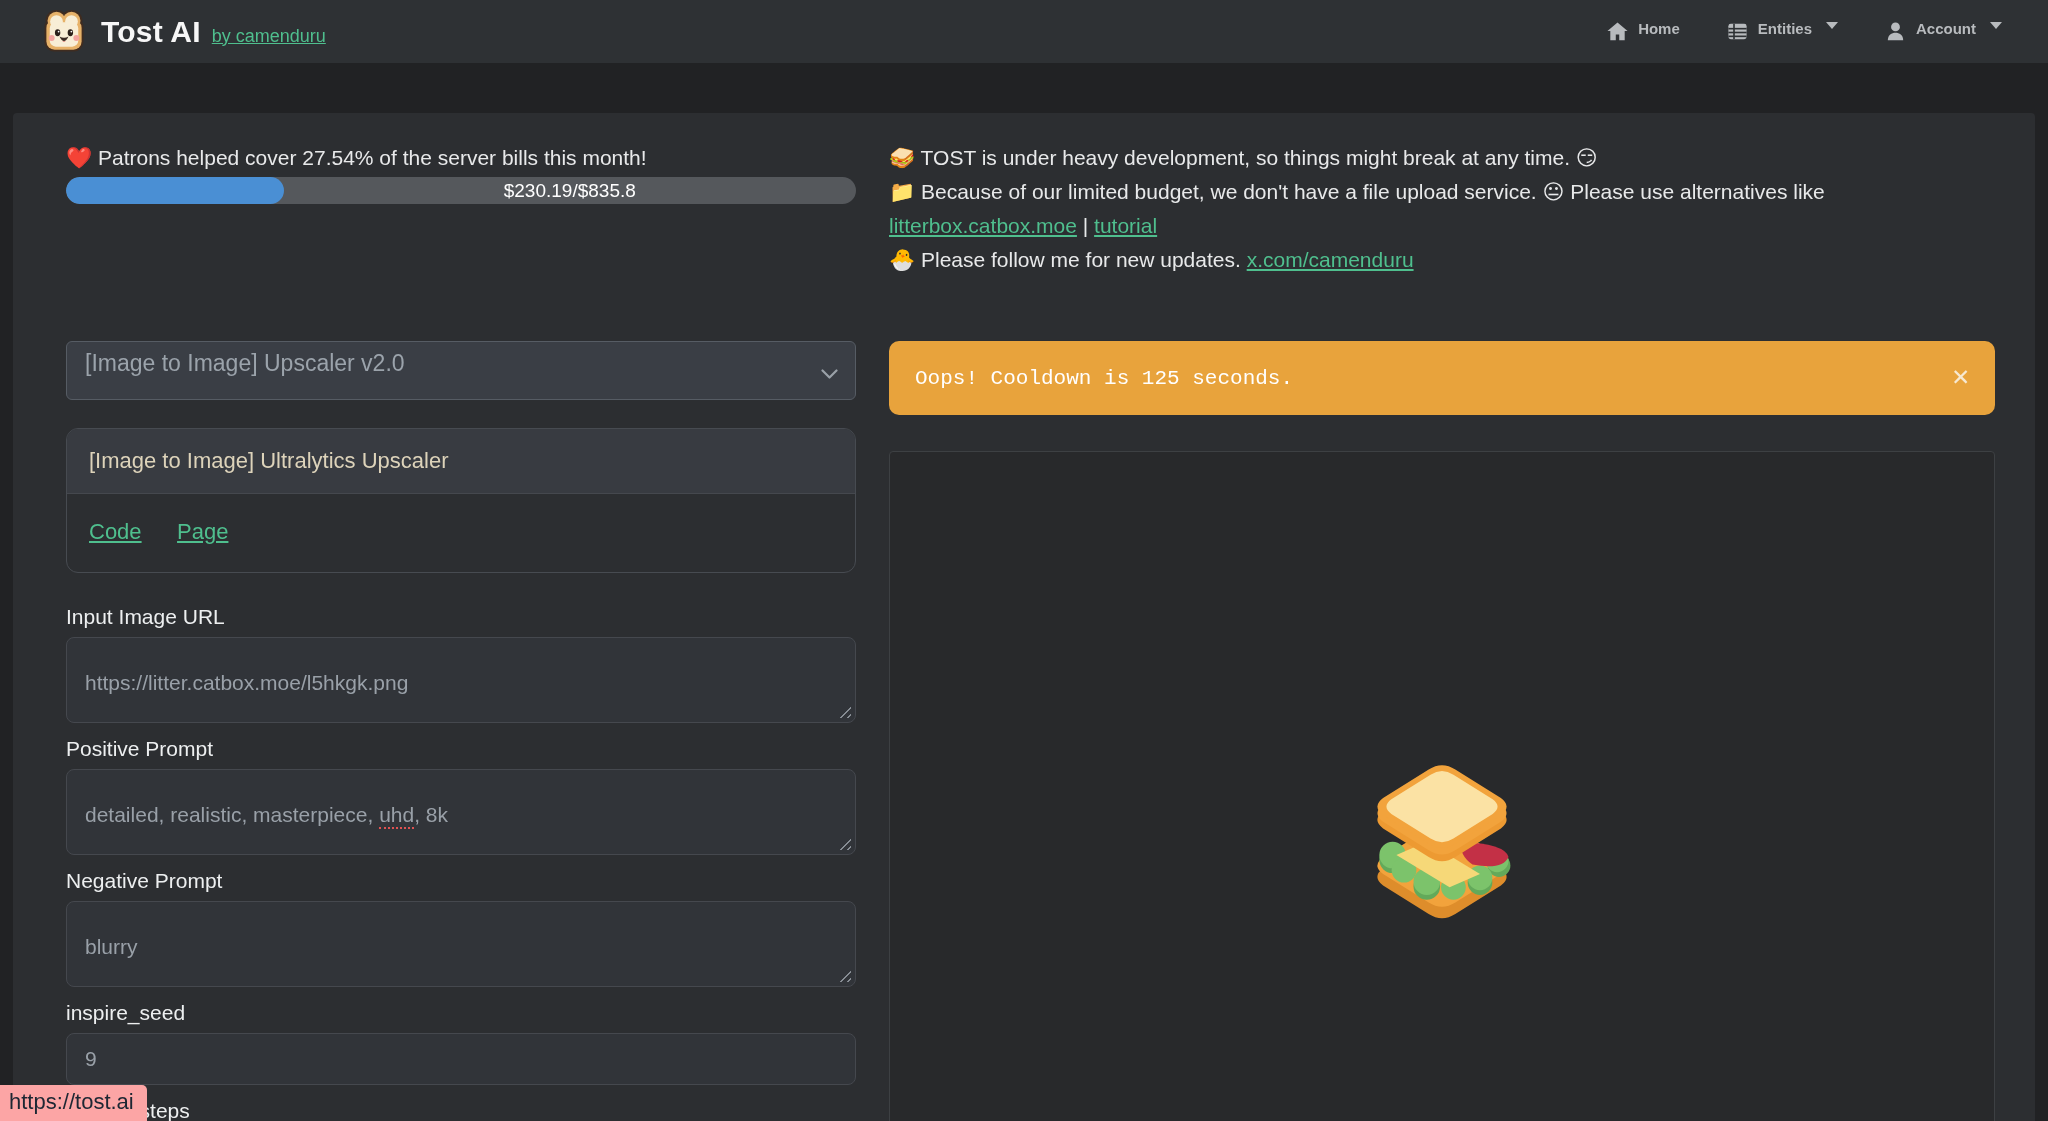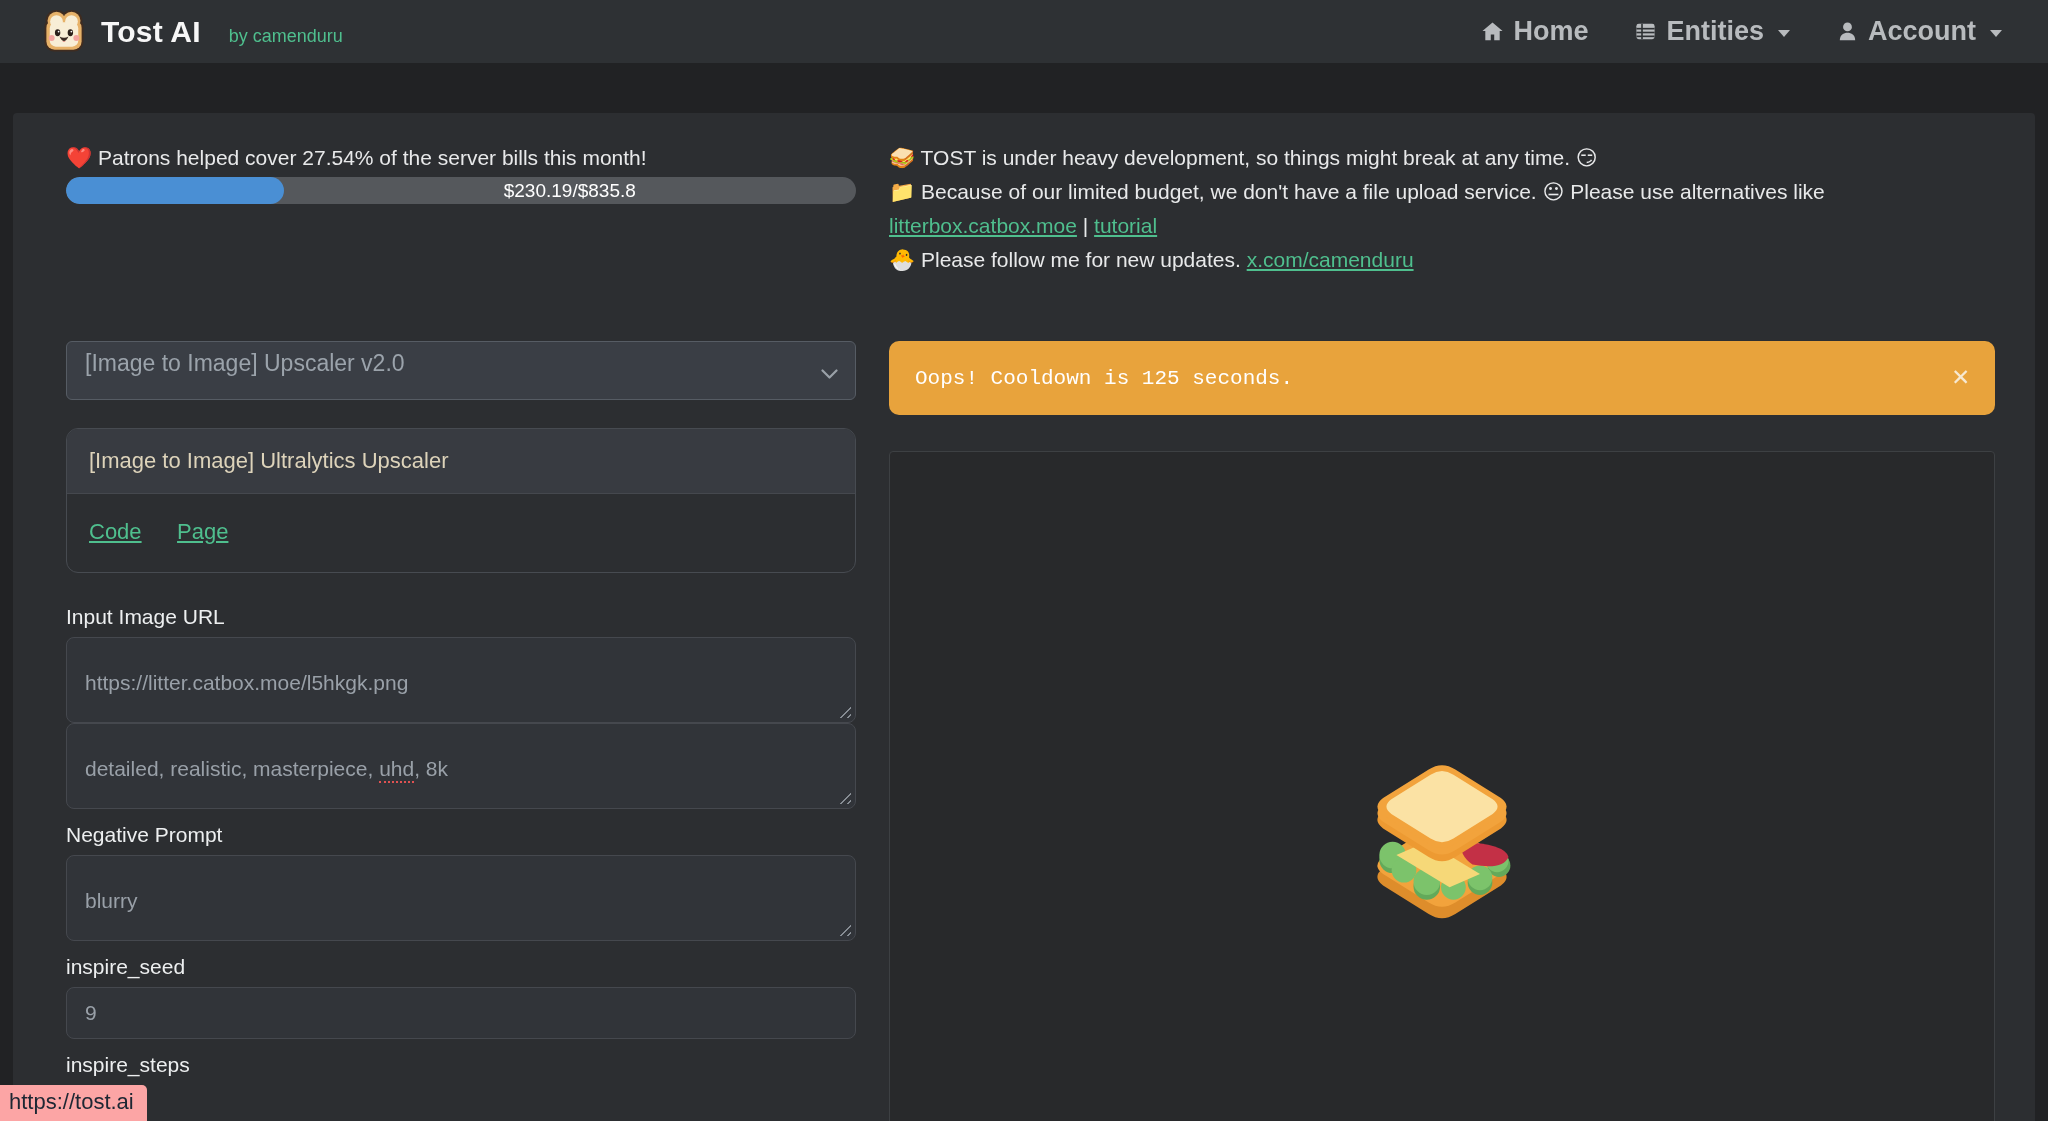--- a/index.html
+++ b/index.html
@@ -9,23 +9,23 @@
     background:#212224;
     font-family:"Liberation Sans","DejaVu Sans",sans-serif;
   }
 
   
   .navbar { height:63px; background:#2e3134; display:flex; align-items:center; justify-content:space-between; padding:0 46px 0 40px;gap:28px; }
   .brand { display:flex; align-items:center; gap:13px; cursor:pointer; }
   .brand svg { display:block; }
   .brand-text { display:flex; align-items:baseline; gap:11px; }
   .brand-title { color:#f7f7f7; font-size:30px; font-weight:700; letter-spacing:.2px; }
-  .byline { color:#4fbf8e; font-size:18px; cursor:pointer;margin-left:17px; }
+  .byline { color:#4fbf8e; font-size:18px; text-decoration:underline; cursor:pointer; }
   .nav-items { display:flex; align-items:center; gap:46px; }
-  .nav-item { display:flex; align-items:center; gap:9px; color:#b8bbbe; font-size:27px; font-weight:600; cursor:pointer; }
+  .nav-item { display:flex; gap:9px; color:#b8bbbe; font-size:15px; font-weight:600; cursor:pointer; }
   .nav-item svg { display:block; }
   .caret { width:0; height:0; border-left:6px solid transparent; border-right:6px solid transparent; border-top:7px solid #b8bbbe; margin-left:5px; transform:translateY(2px); }
 
   
   .container { margin:50px 13px 0; background:#2c2e31; border-radius:4px; padding:28px 40px 0 53px; height:1100px; }
 
   .top-row { display:flex; column-gap:33px; }
   .donate-col { width:790px; }
   .notes-col { flex:1; }
   .note { margin:0; font-size:21px; line-height:34px; color:#e8e9ea; }
@@ -167,20 +167,21 @@
         <div class="card-header">[Image to Image] Ultralytics Upscaler</div>
         <div class="card-body">
           <a class="link card-link">Code</a>
           <a class="link card-link">Page</a>
         </div>
       </div>
 
       <div class="form-label">Input Image URL</div>
       <div class="field multiline"><span>https://litter.catbox.moe/l5hkgk.png</span></div>
 
+      <div class="form-label">Positive Prompt</div>
       <div class="field multiline"><span>detailed, realistic, masterpiece, </span><span class="misspell">uhd</span><span>, 8k</span></div>
 
       <div class="form-label">Negative Prompt</div>
       <div class="field multiline"><span>blurry</span></div>
 
       <div class="form-label">inspire_seed</div>
       <input class="field" type="text" value="9" style="">
 
       <div class="form-label">inspire_steps</div>
 

